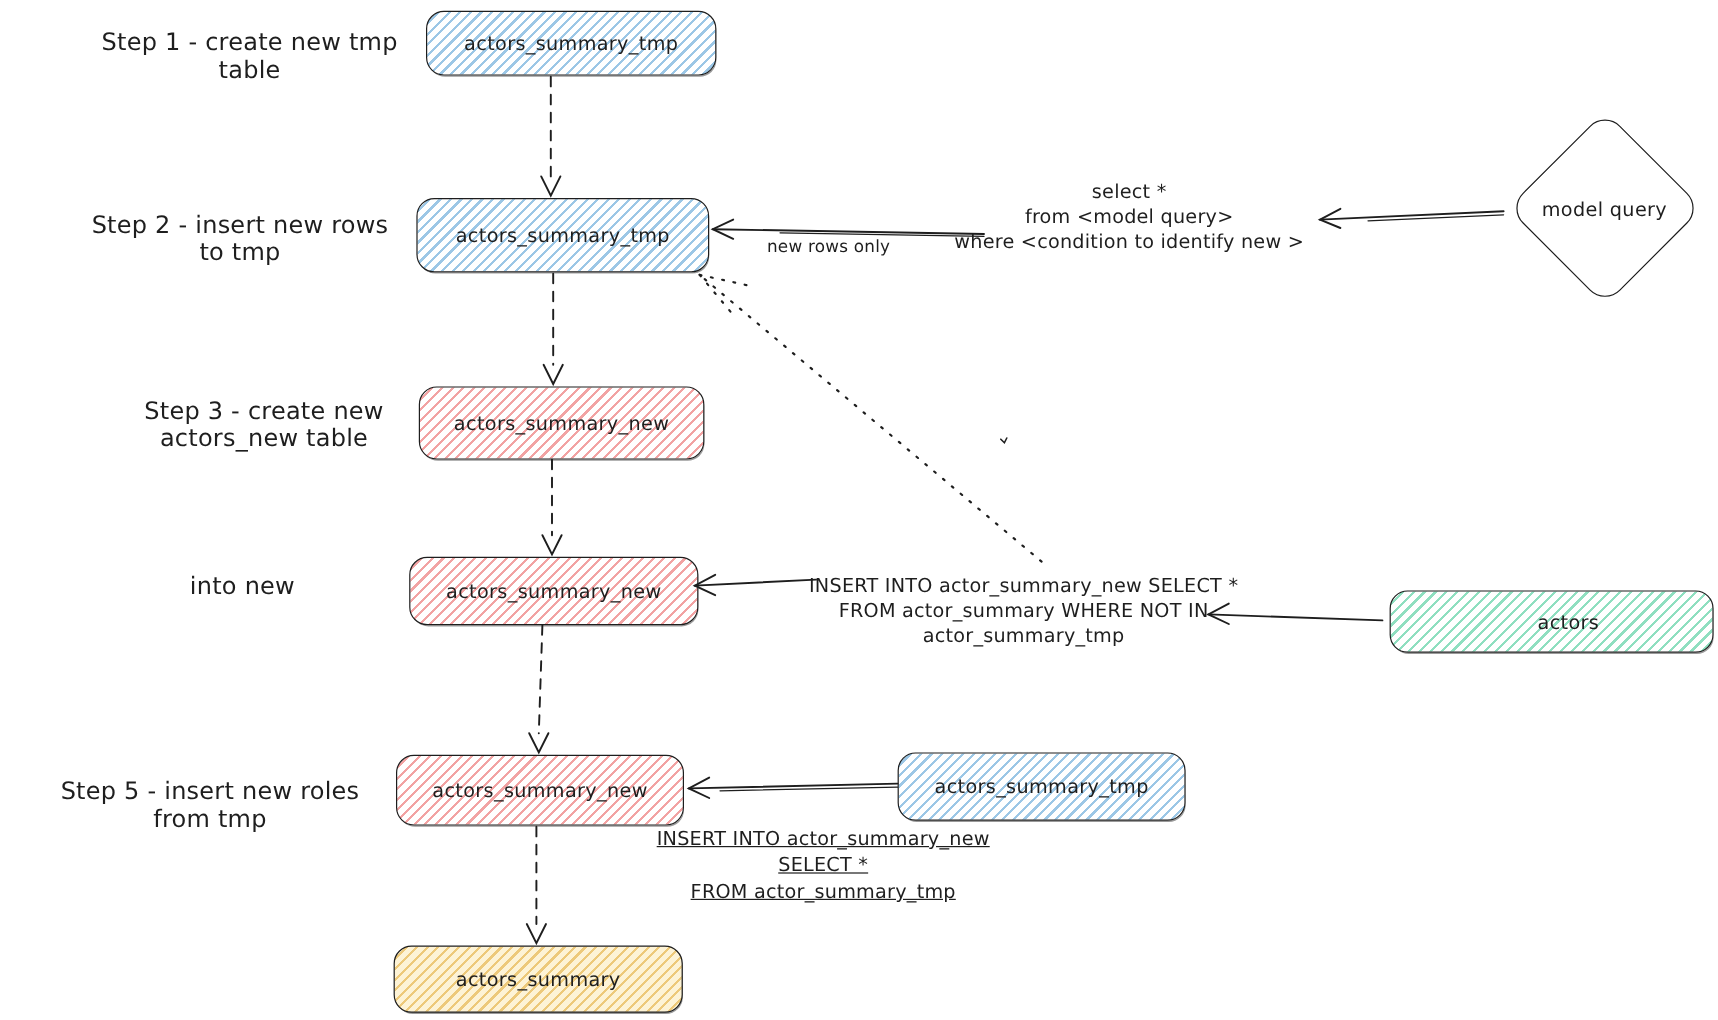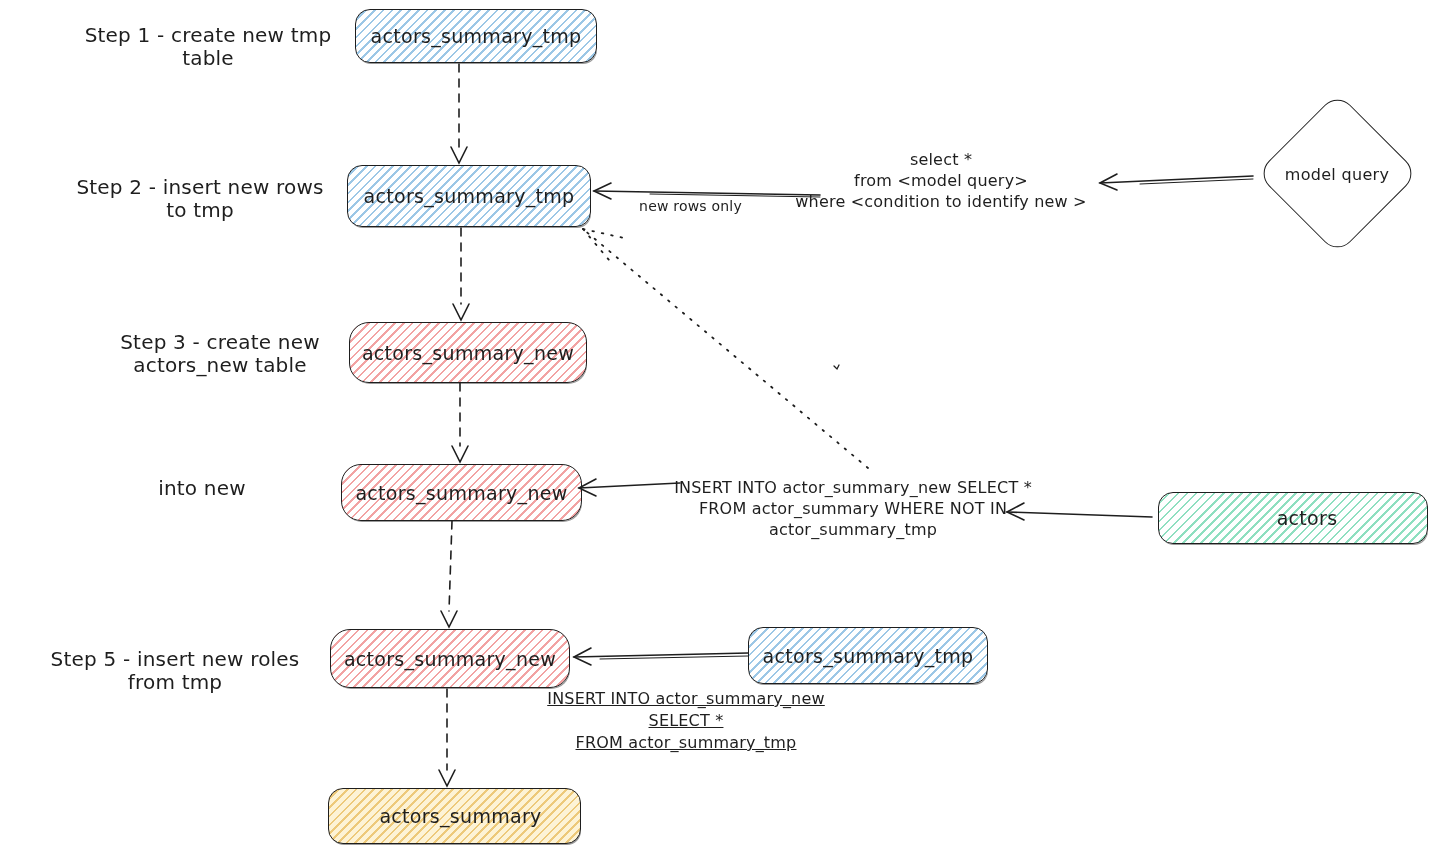--- a/index.html
+++ b/index.html
@@ -4,26 +4,26 @@
 <style>
   html,body{margin:0;padding:0;background:#ffffff;}
   .canvas{
     position:relative;width:1432px;height:850px;background:#ffffff;overflow:hidden;
     font-family:"DejaVu Sans",sans-serif;color:#1e1e1e;
   }
   .arrow-layer{position:absolute;left:0;top:0;width:1432px;height:850px;}
   .node{
     position:absolute;display:flex;align-items:center;justify-content:center;
     border:1.7px solid #1e1e1e;border-radius:15px;
-    font-size:19px;letter-spacing:.3px;
+    font-size:16px;letter-spacing:.3px;
     box-shadow:1px 2px 0 -1px rgba(30,30,30,.45);
   }
   .node span{white-space:nowrap;}
   .hatch-blue{background:repeating-linear-gradient(135deg,#9cc7e6 0 1.9px,rgba(255,255,255,0) 1.9px 6.2px);}
-  .hatch-pink{background:repeating-linear-gradient(135deg,#f2a3a3 0 1.8px,rgba(255,255,255,0) 1.8px 6.2px);border-radius:20px;}
+  .hatch-pink{background:repeating-linear-gradient(135deg,#f2a3a3 0 1.8px,rgba(255,255,255,0) 1.8px 6.2px);}
   .hatch-green{background:repeating-linear-gradient(135deg,#8fdfc0 0 1.9px,rgba(255,255,255,0) 1.9px 6.4px);}
   .hatch-yellow{background:#fdf3d6 repeating-linear-gradient(135deg,#edc97a 0 1.9px,rgba(255,255,255,0) 1.9px 6.2px);}
   .diamond{
     position:absolute;left:1280px;top:116px;width:113px;height:113px;
     border:1.7px solid #1e1e1e;border-radius:18px;background:#ffffff;
     transform:rotate(45deg);
   }
   .diamond-label{
     position:absolute;left:1237px;top:165px;width:200px;text-align:center;
     font-size:16px;letter-spacing:.3px;
@@ -124,21 +124,21 @@
   </div>
 
   <div class="node hatch-blue" style="left:748px;top:627px;width:238px;height:55px;">
     <span>actors_summary_tmp</span>
   </div>
 
   <div class="node hatch-green" style="left:1158px;top:492px;width:240px;height:50px;padding-left:28px;">
     <span>actors</span>
   </div>
 
-  <div class="node hatch-yellow" style="left:328px;top:788px;width:239px;height:54px;padding-left:12px;">
+  <div class="node hatch-yellow" style="left:328px;top:788px;width:239px;height:54px;">
     <span>actors_summary</span>
   </div>
 
   <div class="diamond"></div>
   <div class="diamond-label">model query</div>
 
   <div class="lbl" style="left:60px;top:24px;width:296px;">
     <div>Step 1 - create new tmp table</div>
   </div>
 

